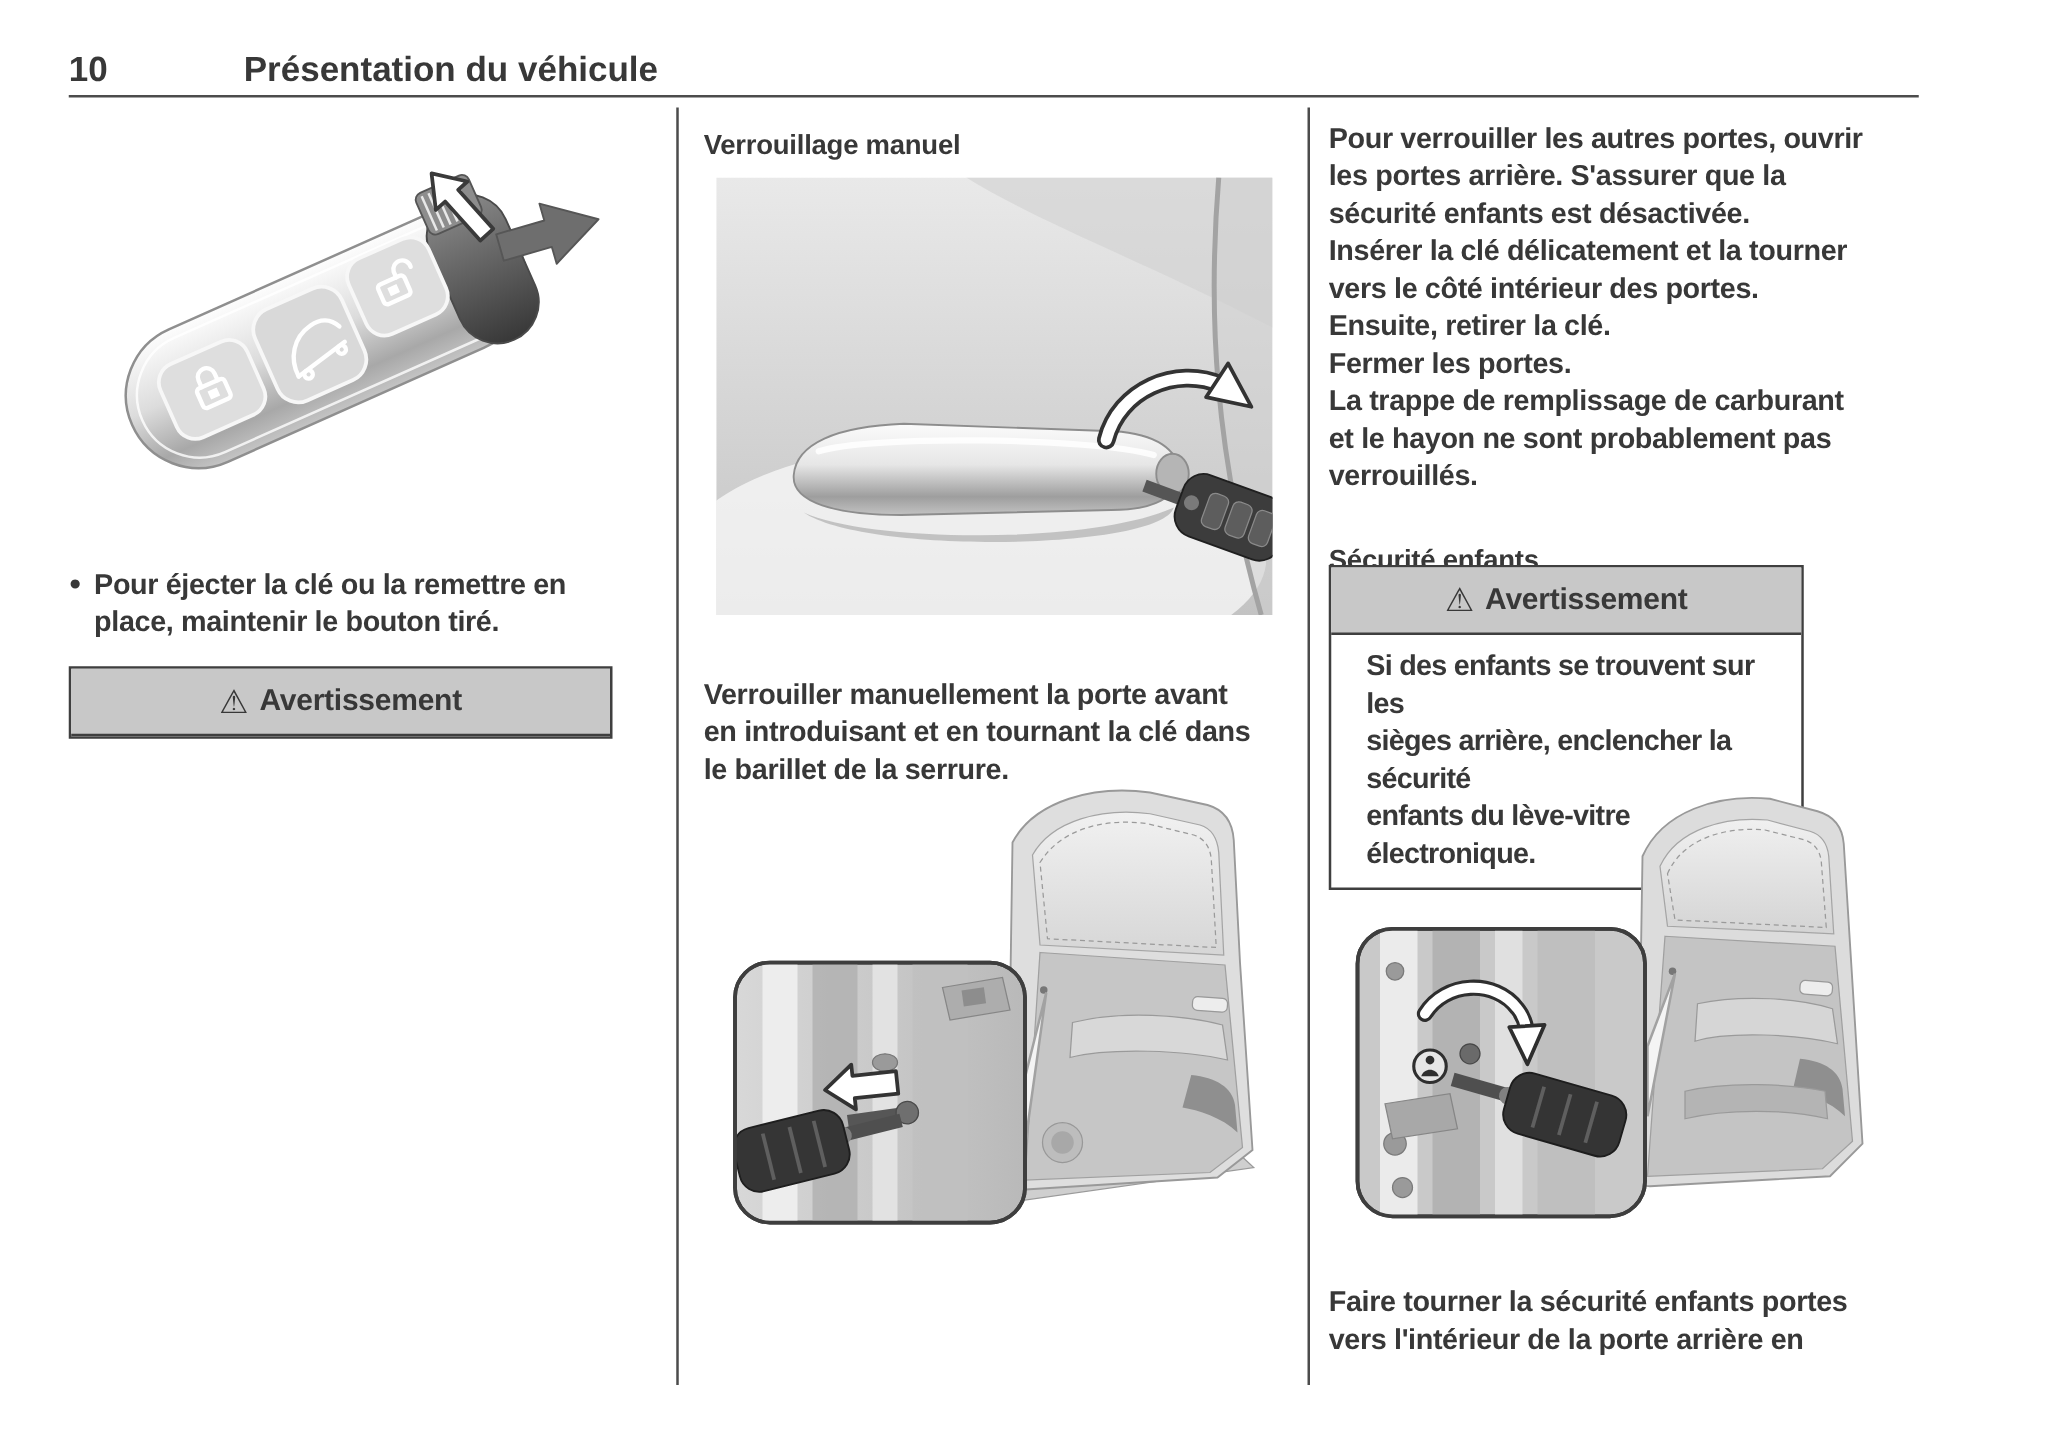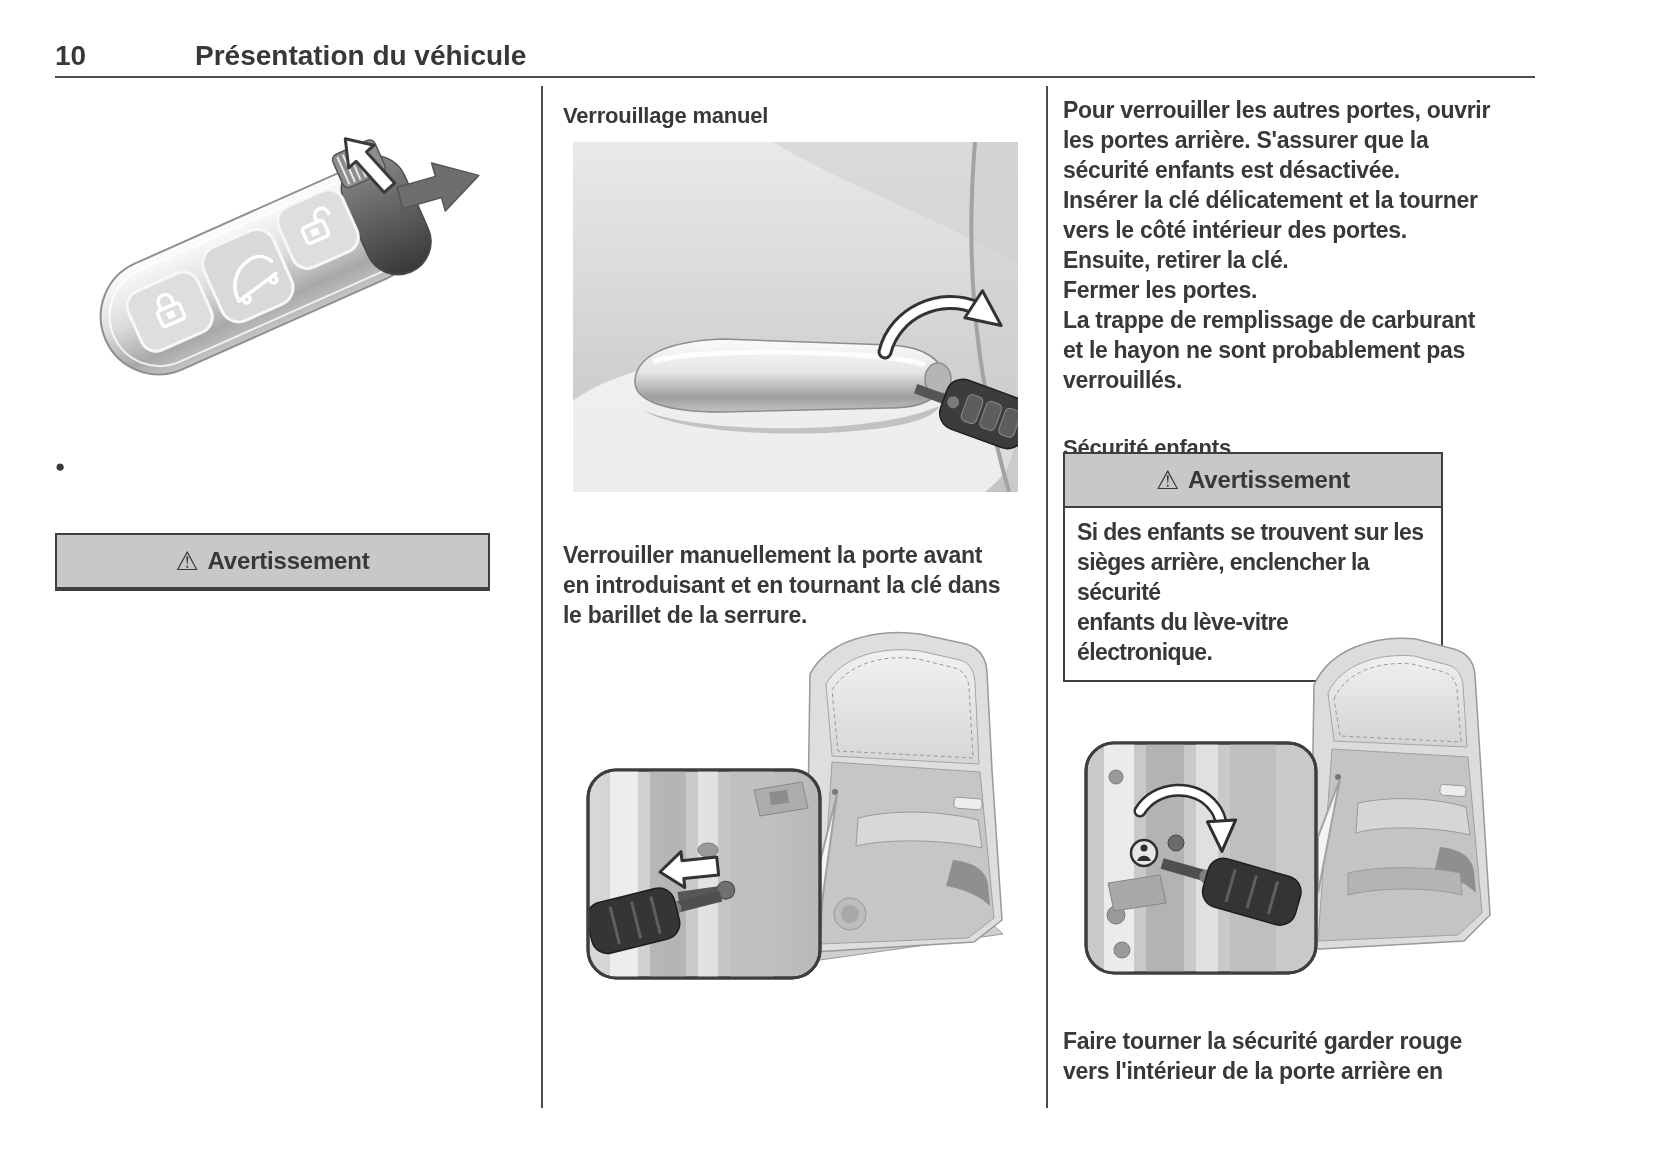--- a/index.html
+++ b/index.html
@@ -28,21 +28,21 @@
   .bullet-glyph{font-size:17px;line-height:30px;margin-right:10px;flex:0 0 auto;}
   .warn{border:2px solid #3f3f3f;background:#ffffff;}
   .warn-head{
     background:#c8c8c8;border-bottom:2px solid #3f3f3f;
     text-align:center;font-weight:bold;font-size:24px;
     padding:12px 0 12px 0;letter-spacing:-0.2px;
     display:flex;align-items:center;justify-content:center;gap:9px;
   }
   .warn-icon{font-weight:normal;font-size:26px;line-height:26px;}
   .warn-body{padding:9px 12px 13px 12px;}
-  .warn-body.tight{letter-spacing:-0.6px;}
+  .warn-body.tight{letter-spacing:-0.6px;margin-left:16px;}
   figure{margin:0;padding:0;}
 </style>
 </head>
 <body>
 
 <div class="page">
 
   <div class="abs hdr-num">10</div>
   <div class="abs hdr-title">Présentation du véhicule</div>
   <div class="abs hdr-rule"></div>
@@ -103,20 +103,22 @@
         <polygon points="0,-34 17,-10 7,-10 7,32 -7,32 -7,-10 -17,-10" fill="#ffffff" stroke="#3a3a3a" stroke-width="3" stroke-linejoin="round"></polygon>
       </g>
       <g transform="translate(338,92) rotate(-16)">
         <polygon points="0,-11 40,-11 40,-25 82,0 40,25 40,11 0,11" fill="#6e6e6e" stroke="#565656" stroke-width="1.5" stroke-linejoin="round"></polygon>
       </g>
     </svg>
   </figure>
 
   <div class="abs bullet-row" style="left:55px;top:452px;width:445px;">
     <span class="bullet-glyph">●</span>
+    <span class="txt">Pour éjecter la clé ou la remettre en
+place, maintenir le bouton tiré.</span>
   </div>
 
   <div class="abs warn" style="left:55px;top:533px;width:431px;">
     <div class="warn-head">
       <span class="warn-icon">⚠</span>
       <span>Avertissement</span>
     </div>
   </div>
 
   <div class="abs h2" style="left:563px;top:100px;">Verrouillage manuel</div>
@@ -301,16 +303,16 @@
       </g>
       <defs>
         <linearGradient id="glassG2" x1="0" y1="0" x2="0" y2="1">
           <stop offset="0" stop-color="#f0f0f0"></stop>
             <stop offset="1" stop-color="#d4d4d4"></stop>
         </linearGradient>
       </defs>
     </svg>
   </figure>
 
-  <div class="abs txt" style="left:1063px;top:1026px;width:460px;">Faire tourner la sécurité garder rouge
+  <div class="abs txt" style="left:1063px;top:1026px;width:460px;">Faire tourner la sécurité enfants portes
 vers l'intérieur de la porte arrière en</div>
 
 </div>
 
 </body></html>

